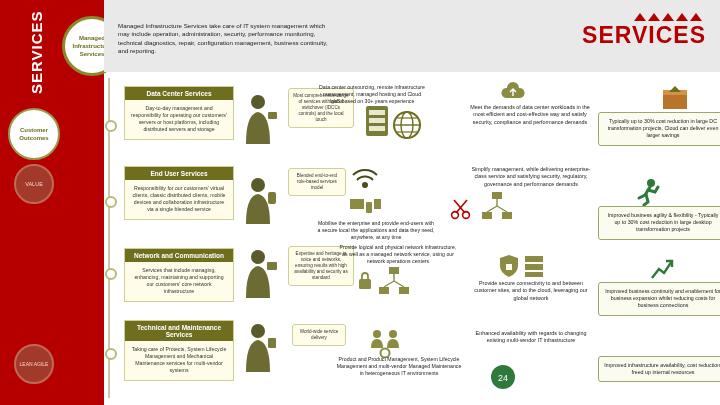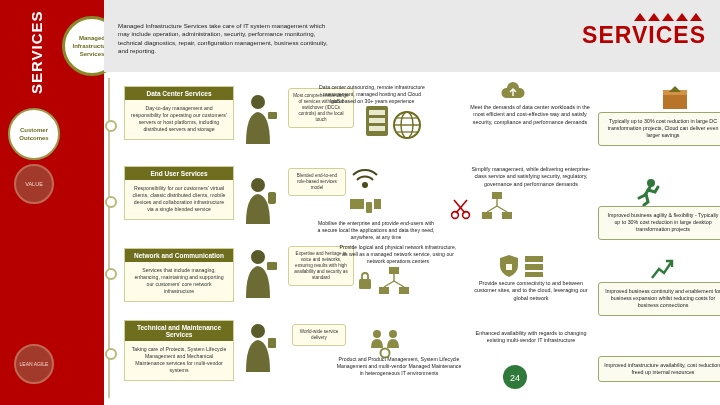--- a/index.html
+++ b/index.html
@@ -363,20 +363,20 @@
     <circle cx="25" cy="6" r="4" fill="#8b8b44"></circle>
     <path d="M19 20 Q19 11 25 11 Q31 11 31 20 Z" fill="#8b8b44"></path>
     <circle cx="17" cy="25" r="4.5" fill="none" stroke="#8b8b44" stroke-width="2"></circle>
   </svg>
 </div>
 
 <div class="mid-text" style="left:336px;top:356px;width:126px;">Product and Product Management, System Lifecycle Management and multi-vendor Managed Maintenance in heterogeneous IT environments</div>
 
 <div class="right-text" style="left:468px;top:330px;width:126px;">Enhanced availability with regards to changing existing multi-vendor IT infrastructure</div>
 
-<div class="icon-grp" style="left:500px;top:362px;">
+<div class="icon-grp" style="left:488px;top:362px;">
   <svg width="30" height="30" viewBox="0 0 30 30">
     <circle cx="15" cy="15" r="12" fill="#2f7a3a"></circle>
     <text x="15" y="19" font-size="9" fill="#ffffff" text-anchor="middle" font-family="Liberation Sans, sans-serif">24</text>
   </svg>
 </div>
 
 <div class="outcome" style="left:598px;top:356px;">Improved infrastructure availability, cost reduction, freed up internal resources</div>
 
 </body></html>

